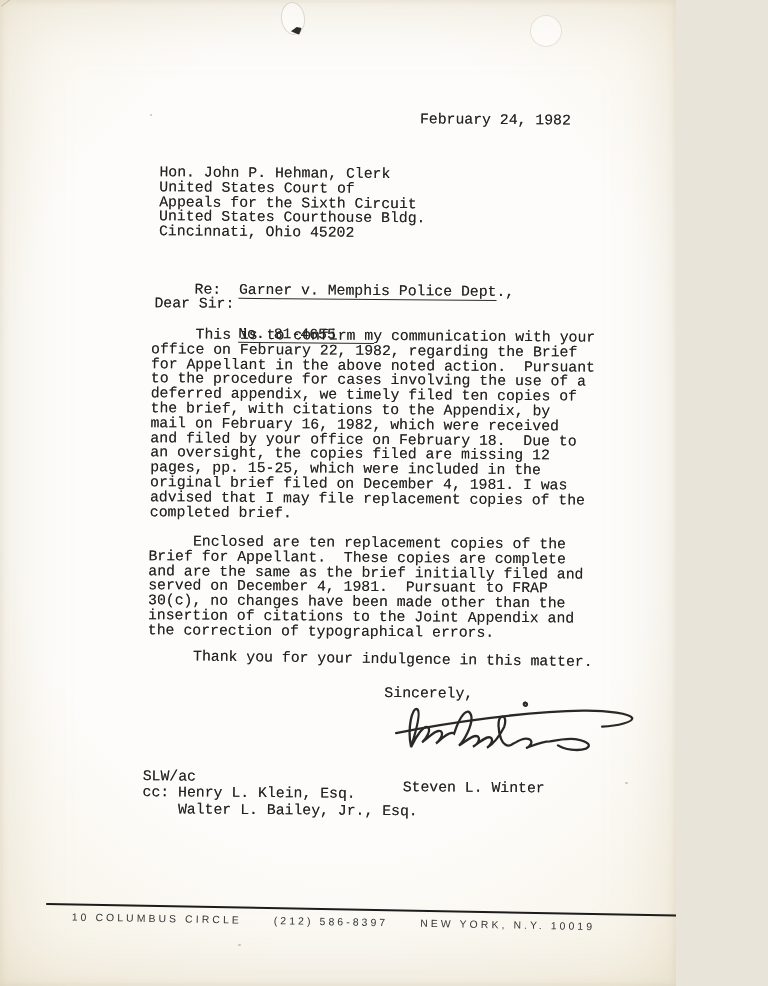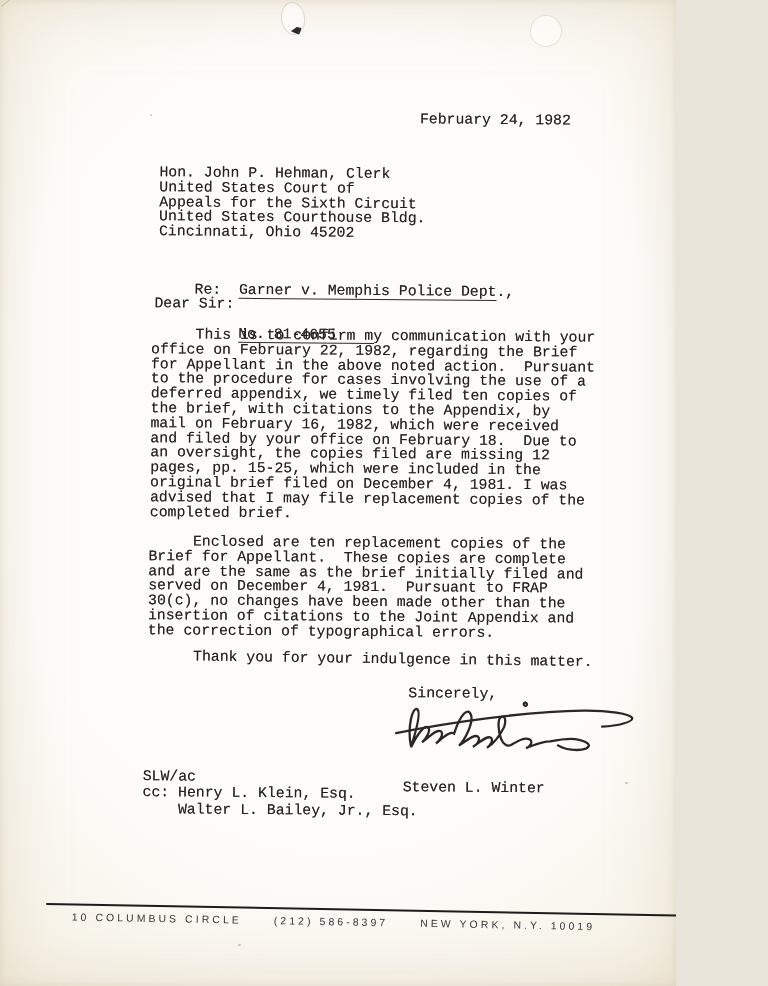--- a/index.html
+++ b/index.html
@@ -25,21 +25,21 @@
   .date{left:417px;top:112px;}
   .recipient{left:157px;top:167px;}
   .re{left:193px;top:254px;}
   .re-line2{margin-left:44px;}
   .u{border-bottom:1.6px solid #2a2a2a;}
   .u-ext{display:inline-block;padding-right:38px;}
   .salutation{left:153px;top:298px;}
   .p1{left:150px;top:329px;}
   .p2{left:149px;top:536px;}
   .p3{left:150px;top:652px;transform:rotate(0.35deg);}
-  .closing{left:410px;top:686px;}
+  .closing{left:386px;top:686px;}
   .signer{left:405px;top:745px;margin-top:35px;}
   .slwcc{left:145px;top:770px;line-height:16.4px;}
   .sig{position:absolute;left:390px;top:696px;}
   
   .footer{
     position:absolute;left:46px;top:903px;width:668px;
     transform:rotate(1.05deg);transform-origin:0 0;
   }
   .footer-rule{height:2.4px;background:#1c1c1c;border-radius:1px;}
   .footer-text{

